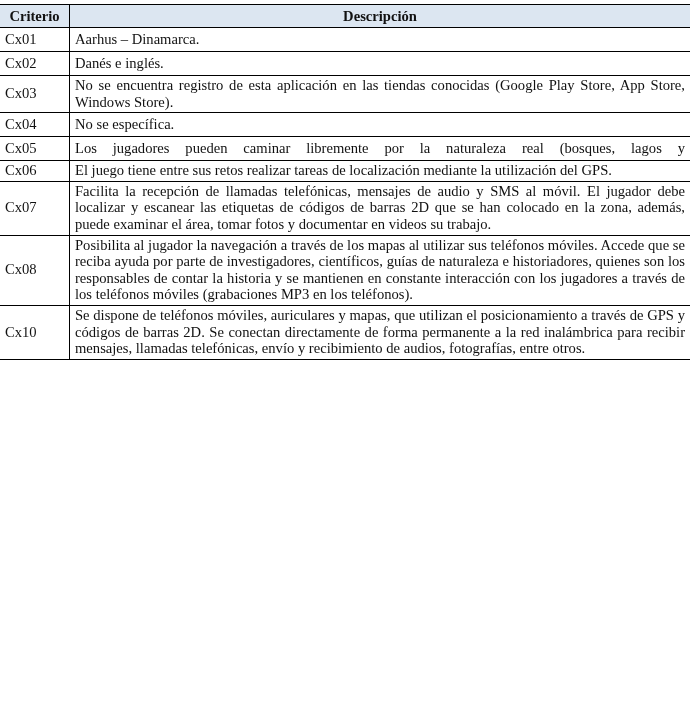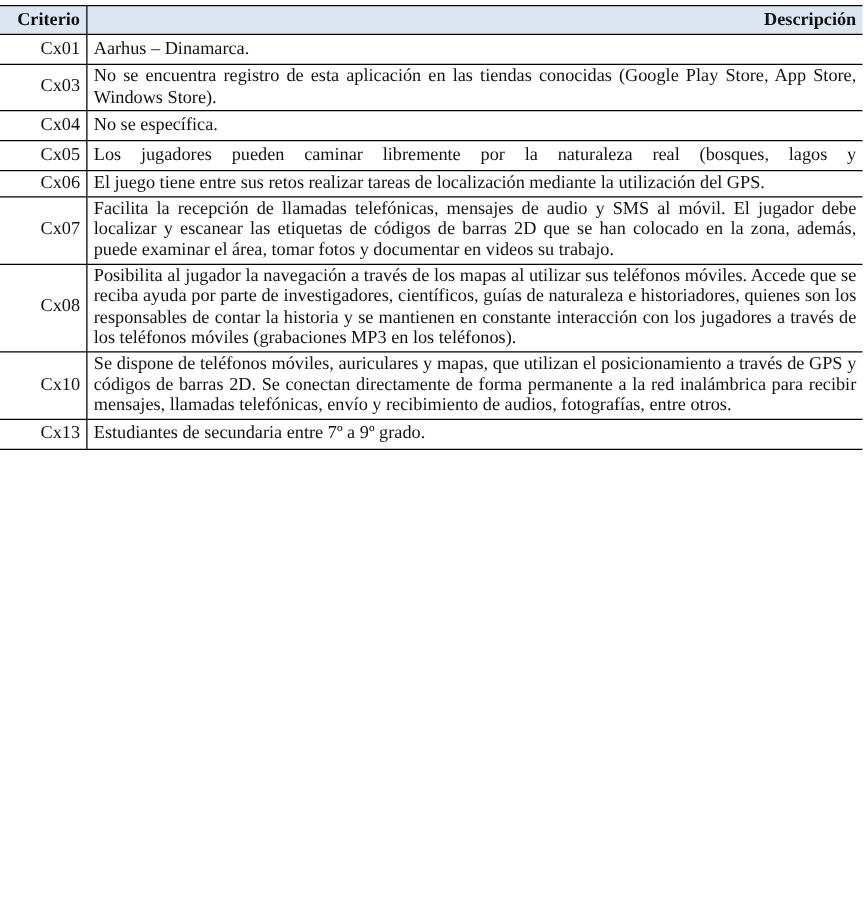--- a/index.html
+++ b/index.html
@@ -17,25 +17,25 @@
   }
   table.criteria td, table.criteria th {
     border-top: 1.5px solid #000;
     border-bottom: 1.5px solid #000;
     padding: 1px 5px 2px 5px;
     vertical-align: middle;
   }
   table.criteria th {
     background: #dce6f1;
     font-weight: bold;
-    text-align: right;
+    text-align: center;
     height: 20px;
     padding-top: 1px; padding-bottom: 1px;
   }
-  .col-crit { width: 59px; text-align: right; border-right: 1.5px solid #000; white-space: nowrap; padding-left: 2px; padding-right: 2px; }
+  .col-crit { width: 59px; text-align: left; border-right: 1.5px solid #000; white-space: nowrap; padding-left: 2px; padding-right: 2px; }
   th.col-crit { text-align: center; }
   td.col-desc { text-align: justify; text-align-last: left; }
   tr.single td { height: 20px; }
   .em { font-style: italic; }
 </style>
 </head>
 <body>
 
 <div class="page">
   <div class="top-clip"></div>
@@ -43,20 +43,24 @@
     <thead>
       <tr>
         <th class="col-crit">Criterio</th>
         <th>Descripción</th>
       </tr>
     </thead>
     <tbody>
       <tr class="single">
         <td class="col-crit">Cx01</td>
         <td class="col-desc">Aarhus – Dinamarca.</td>
+      </tr>
+      <tr class="single">
+        <td class="col-crit">Cx02</td>
+        <td class="col-desc">Danés e inglés.</td>
       </tr>
       <tr>
         <td class="col-crit">Cx03</td>
         <td class="col-desc">No se encuentra registro de esta aplicación en las tiendas conocidas (Google Play Store, App Store, Windows Store).</td>
       </tr>
       <tr class="single">
         <td class="col-crit">Cx04</td>
         <td class="col-desc">No se específica.</td>
       </tr>
       <tr class="single">
@@ -72,19 +76,15 @@
         <td class="col-desc">Facilita la recepción de llamadas telefónicas, mensajes de audio y SMS al móvil. El jugador debe localizar y escanear las etiquetas de códigos de barras 2D que se han colocado en la zona, además, puede examinar el área, tomar fotos y documentar en videos su trabajo.</td>
       </tr>
       <tr>
         <td class="col-crit">Cx08</td>
         <td class="col-desc">Posibilita al jugador la navegación a través de los mapas al utilizar sus teléfonos móviles. Accede que se reciba ayuda por parte de investigadores, científicos, guías de naturaleza e historiadores, quienes son los responsables de contar la historia y se mantienen en constante interacción con los jugadores a través de los teléfonos móviles (grabaciones MP3 en los teléfonos).</td>
       </tr>
       <tr>
         <td class="col-crit">Cx10</td>
         <td class="col-desc">Se dispone de teléfonos móviles, auriculares y mapas, que utilizan el posicionamiento a través de GPS y códigos de barras 2D. Se conectan directamente de forma permanente a la red inalámbrica para recibir mensajes, llamadas telefónicas, envío y recibimiento de audios, fotografías, entre otros.</td>
       </tr>
-      <tr class="single">
-        <td class="col-crit">Cx13</td>
-        <td class="col-desc">Estudiantes de secundaria entre 7º a 9º grado.</td>
-      </tr>
     </tbody>
   </table>
 </div>
 
 </body></html>

